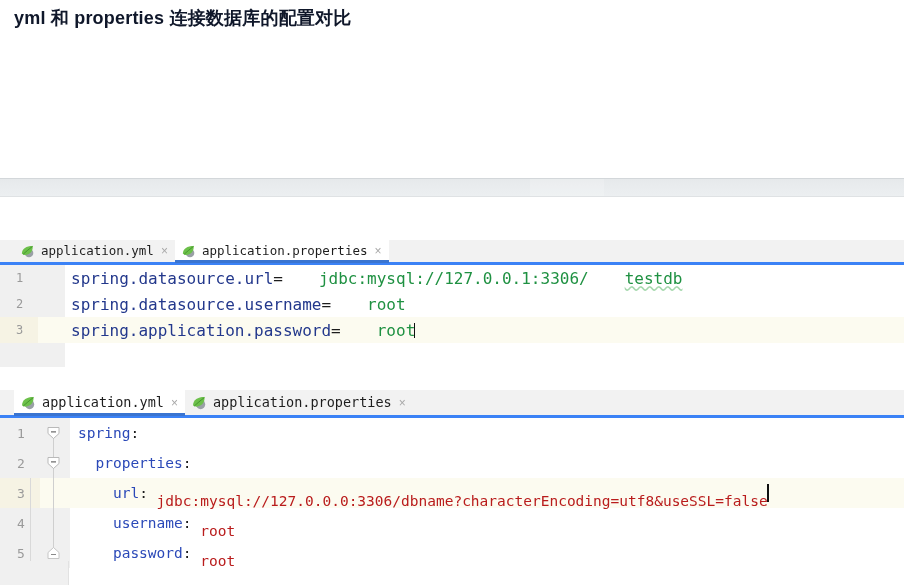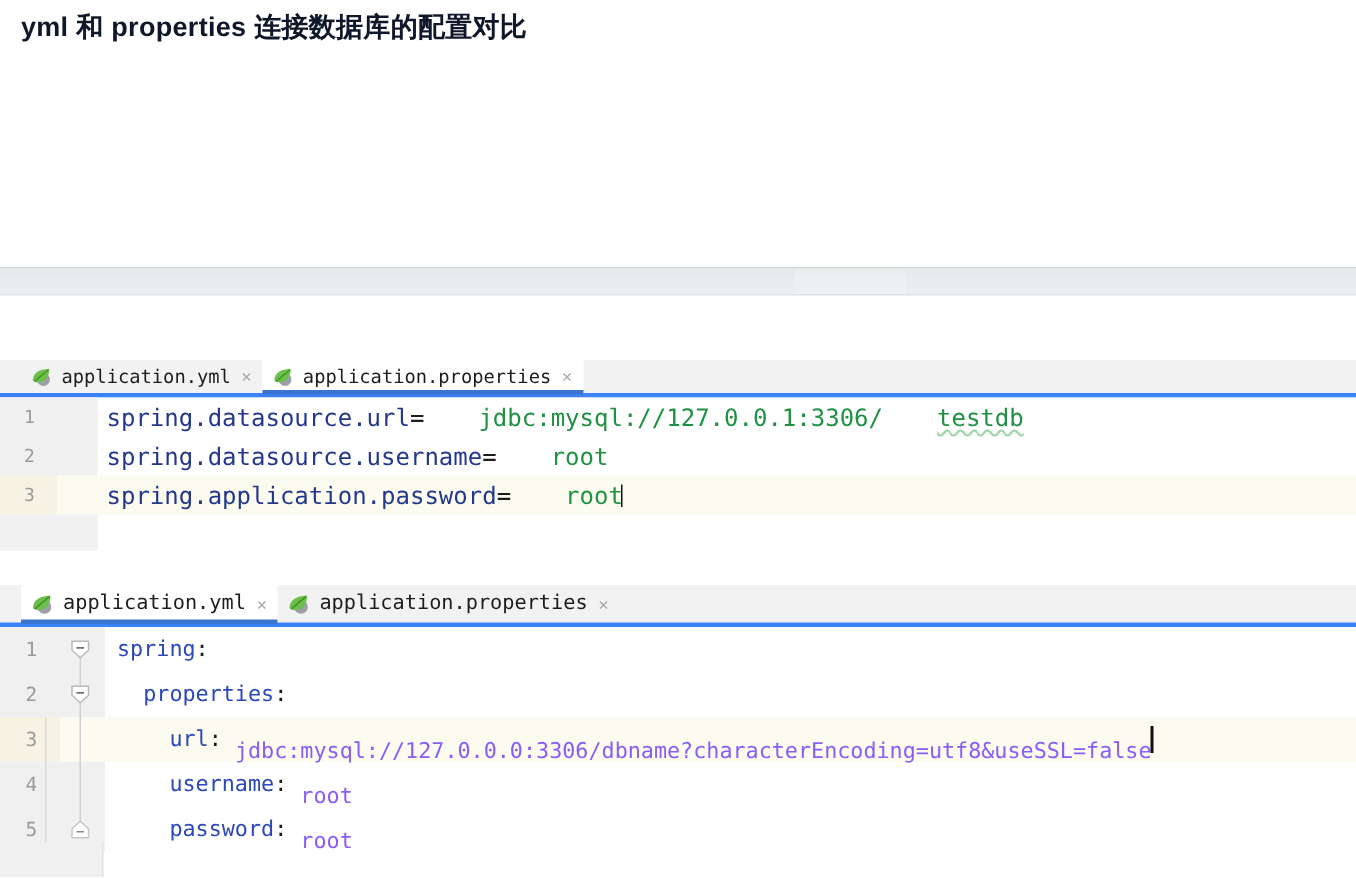--- a/index.html
+++ b/index.html
@@ -167,21 +167,21 @@
     white-space: pre;
     box-sizing: border-box;
   }
   #editor-yml .code-text { font-size: 14.5px; padding-left: 8px; }
 
   
   .t-key  { color: #23388c; }
   .t-key2 { color: #2b49b8; }
   .t-eq   { color: #1c1c1c; }
   .t-val  { color: #1f9142; margin-left: 36px; }
-  .t-plain{ color: #8b5cf6; margin-top: 16px; }
+  .t-plain{ color: #b91c1c; margin-top: 16px; }
   .t-colon{ color: #1b1b1b; }
 
   .squiggle {
     text-decoration: underline wavy #a6d8ae;
     text-decoration-skip-ink: none;
     text-underline-offset: 2px;
     text-align: center;
   }
 
   .caret {

